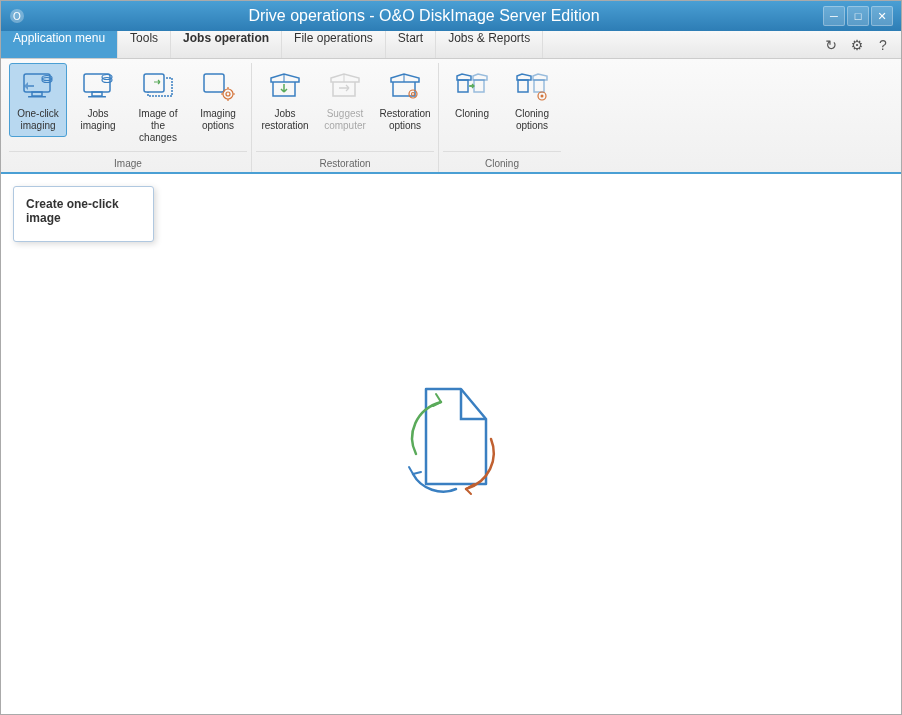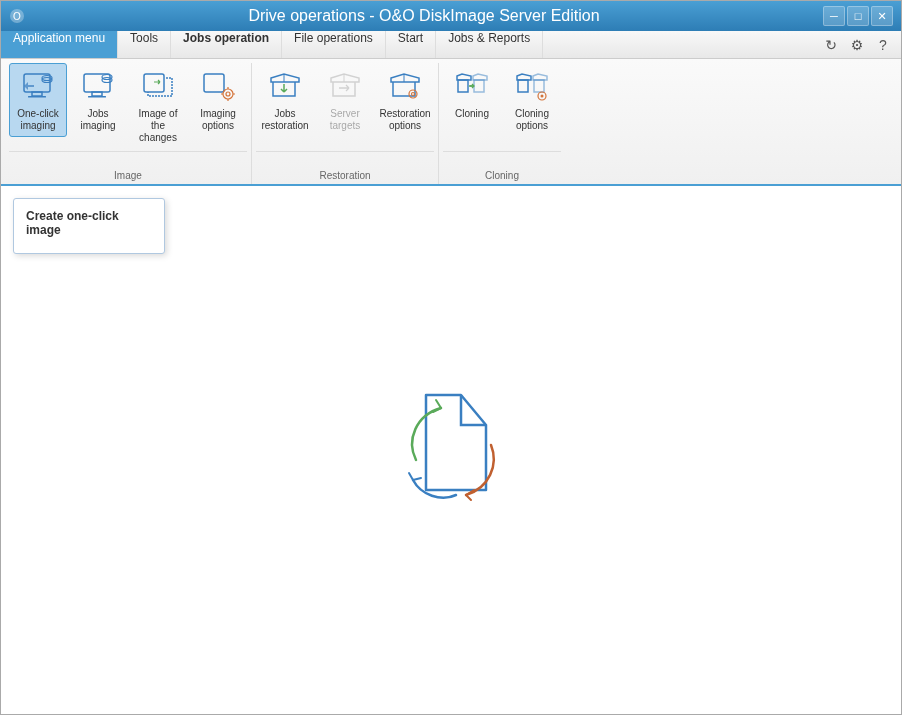--- a/index.html
+++ b/index.html
@@ -139,21 +139,21 @@
     }
     .ribbon-btn .btn-label {
       font-size: 10px;
       line-height: 1.2;
       word-break: break-word;
     }
     .ribbon-group-label {
       text-align: center;
       font-size: 10px;
       color: #666;
-      padding: 18px 0 3px;
+      padding: 6px 0 3px;
       border-top: 1px solid #ddd;
       margin-top: 2px;
     }
 
     
     .content {
       flex: 1;
       background: #fff;
       position: relative;
       overflow: hidden;
@@ -161,21 +161,21 @@
 
     
     .tooltip-popup {
       position: absolute;
       top: 12px;
       left: 12px;
       background: #fff;
       border: 1px solid #b0c8e0;
       border-radius: 3px;
       padding: 10px 12px;
-      width: 152px;
+      width: 141px;
       box-shadow: 2px 2px 6px rgba(0,0,0,0.15);
       z-index: 10;
     }
     .tooltip-popup-title {
       font-size: 12px;
       font-weight: bold;
       color: #333;
       margin-bottom: 6px;
     }
     .tooltip-popup-text {
@@ -328,21 +328,21 @@
 
           <div class="ribbon-btn disabled">
             <div class="btn-icon">
               <svg width="36" height="36" viewBox="0 0 36 36">
                 <path d="M6 14 L6 28 L28 28 L28 14" fill="none" stroke="#999" stroke-width="1.5"></path>
                 <path d="M4 10 L17 6 L32 10 L32 14 L4 14 Z" fill="none" stroke="#999" stroke-width="1.5"></path>
                 <path d="M17 6 L17 14" stroke="#999" stroke-width="1"></path>
                 <path d="M12 20 L22 20 M22 20 L19 17 M22 20 L19 23" fill="none" stroke="#999" stroke-width="1.3"></path>
               </svg>
             </div>
-            <div class="btn-label">Server targets</div>
+            <div class="btn-label">Suggest computer</div>
           </div>
 
           <div class="ribbon-btn">
             <div class="btn-icon">
               <svg width="36" height="36" viewBox="0 0 36 36">
                 <path d="M6 14 L6 28 L28 28 L28 14" fill="none" stroke="#3a7fc1" stroke-width="1.5"></path>
                 <path d="M4 10 L17 6 L32 10 L32 14 L4 14 Z" fill="none" stroke="#3a7fc1" stroke-width="1.5"></path>
                 <path d="M17 6 L17 14" stroke="#3a7fc1" stroke-width="1"></path>
 
                 <circle cx="26" cy="26" r="4" fill="none" stroke="#d4743a" stroke-width="1.2"></circle>

